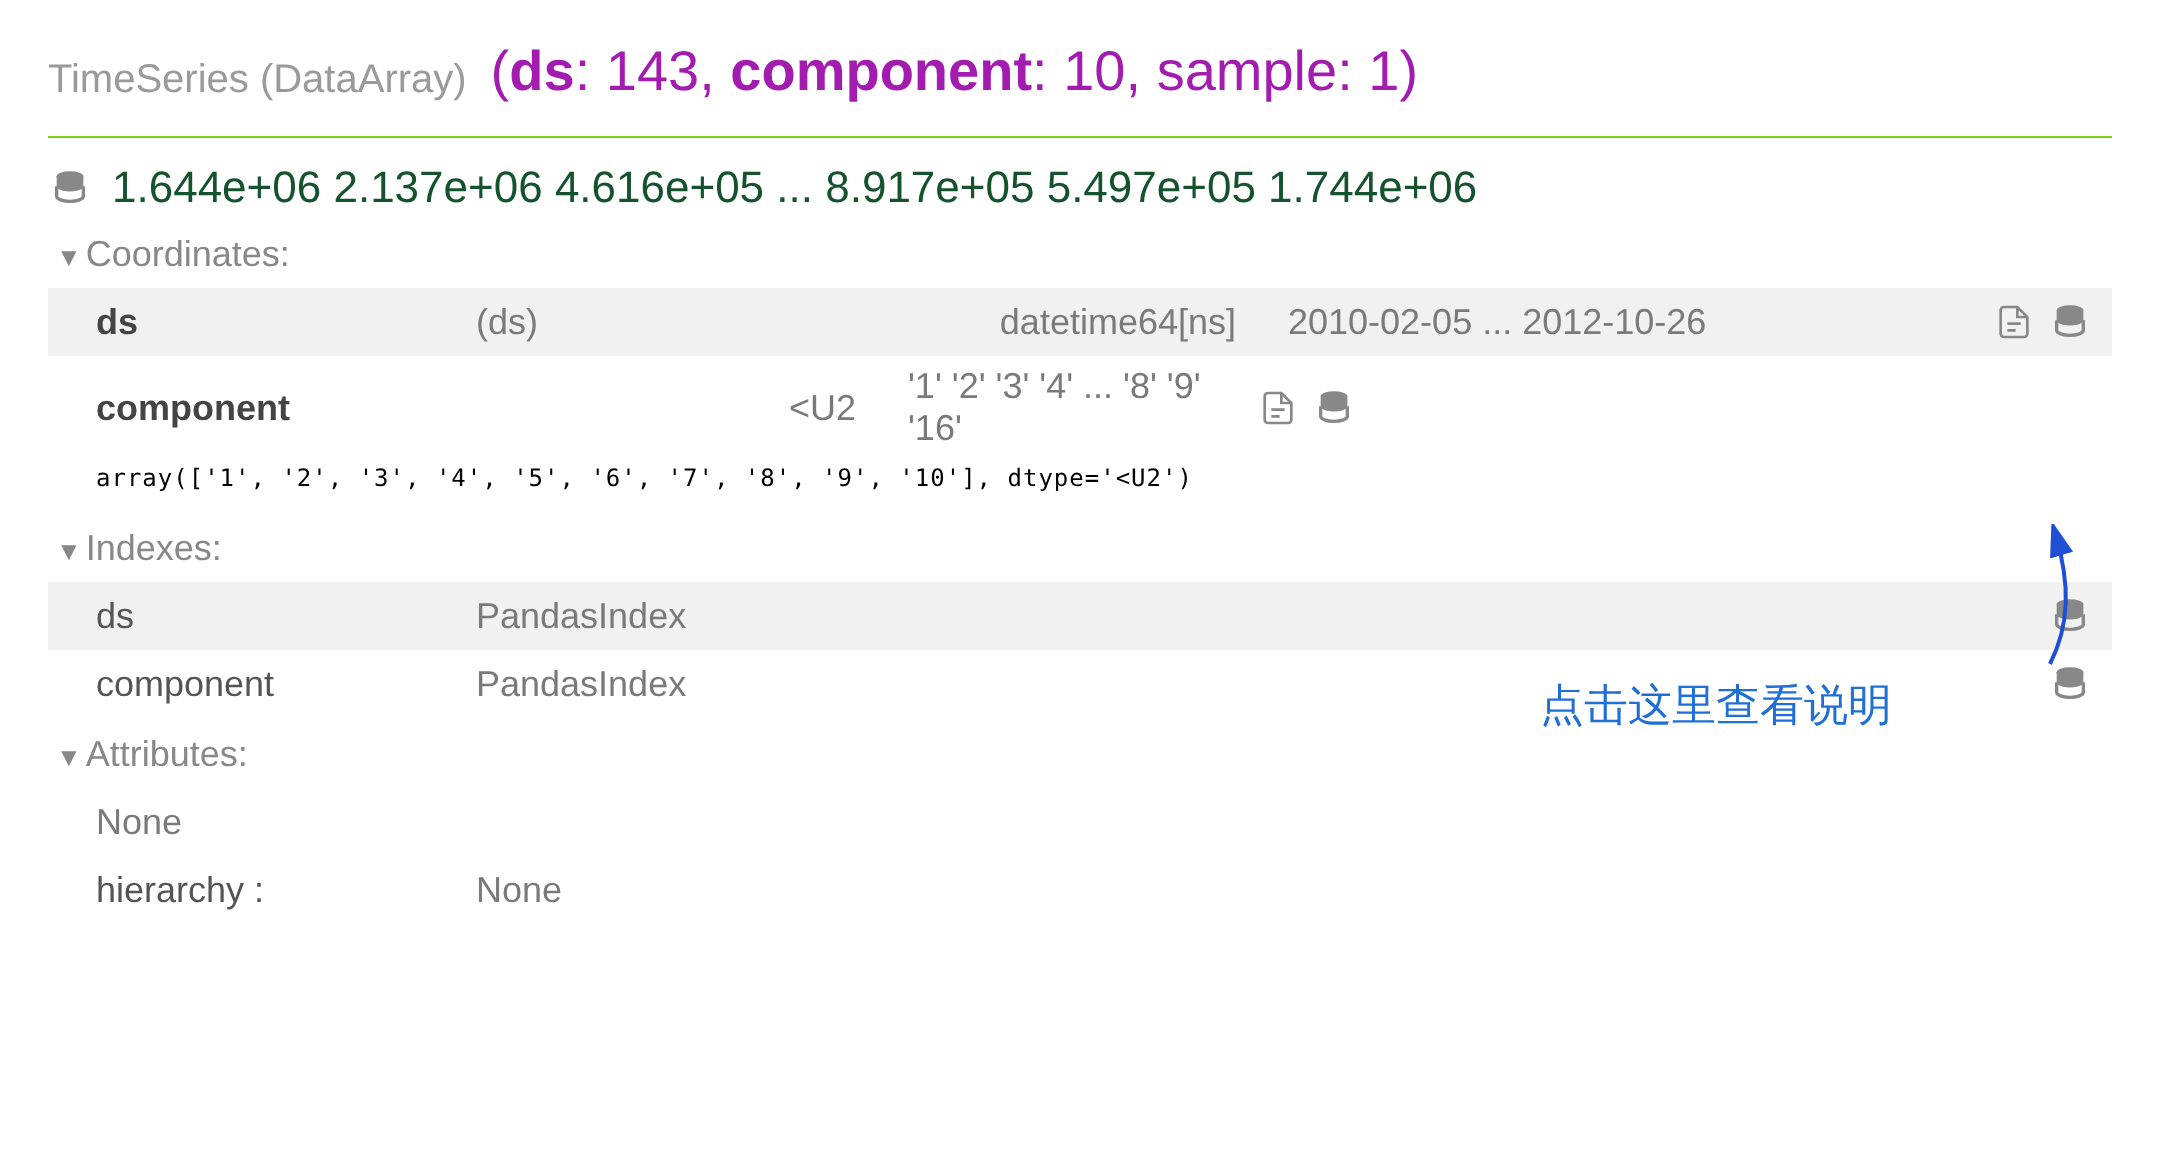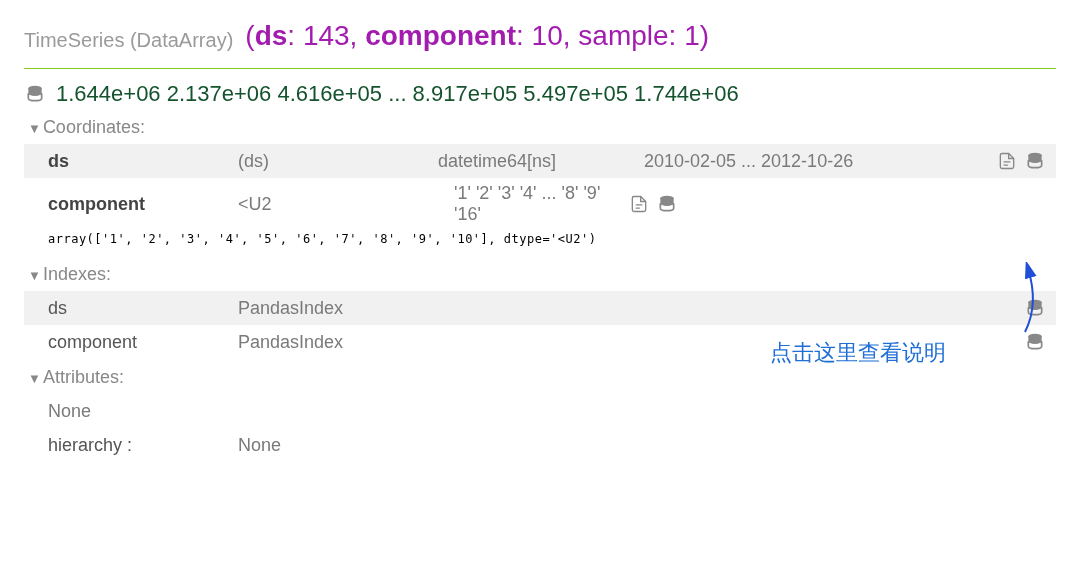--- a/index.html
+++ b/index.html
@@ -45,21 +45,21 @@
     .row {
       display: grid;
       grid-template-columns: 190px 200px 190px 1fr auto;
       align-items: center;
       padding: 5px 10px 5px 24px;
       min-height: 34px;
     }
     .row .name { color: #444; }
     .row .name.bold { font-weight: 700; }
     .row .dim { color: #7a7a7a; }
-    .row .dtype { color: #7a7a7a; padding-right: 10px; }
+    .row .dtype { color: #7a7a7a; text-align: right; padding-right: 10px; }
     .row .vals { color: #7a7a7a; margin-left: 16px; }
     .row .icons { display: flex; gap: 6px; }
     .shade { background: #f1f1f1; }
     .array-expand {
       font-family: "SFMono-Regular", Menlo, Consolas, monospace;
       font-size: 12px;
       color: #000000;
       padding: 2px 24px 10px 24px;
       letter-spacing: 0.5px;
     }

